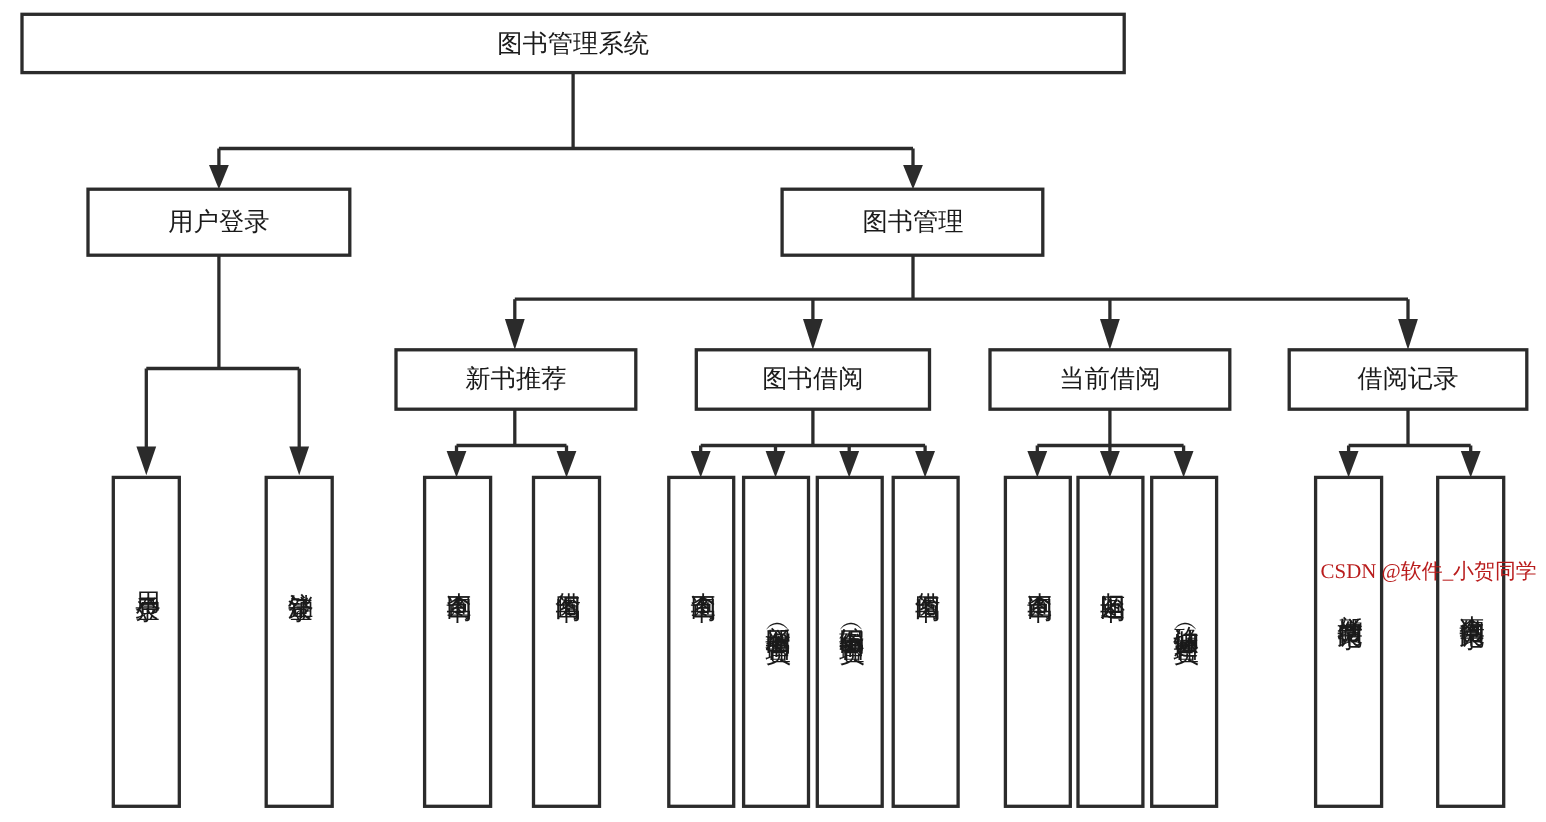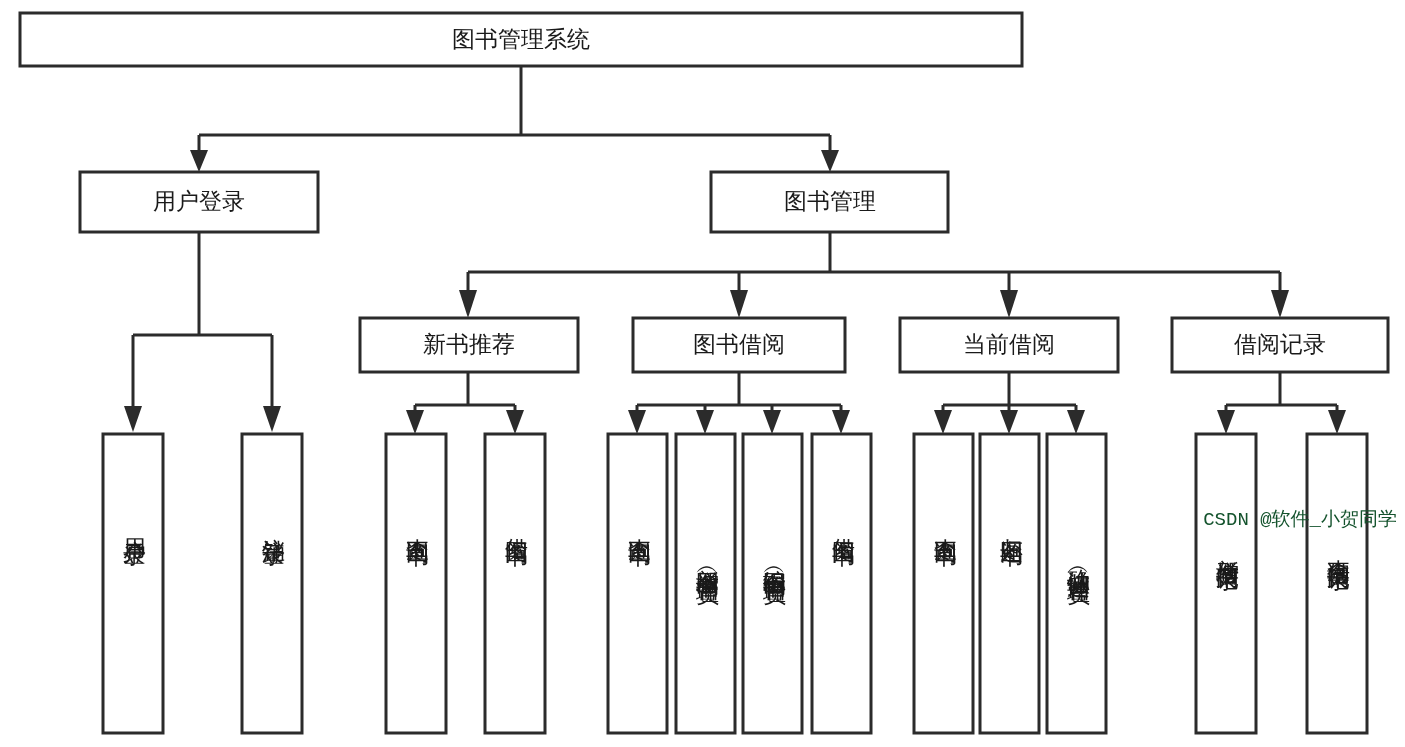--- a/index.html
+++ b/index.html
@@ -54,23 +54,23 @@
     font-size: 23px;
     text-anchor: middle;
     writing-mode: vertical-rl;
     glyph-orientation-vertical: 0;
     letter-spacing: 2px;
   }
   .watermark {
     position: absolute;
     right: 8px;
     bottom: 4px;
-    font-family: Liberation Mono, monospace;
+    font-family: Liberation Serif, serif;
     font-size: 19px;
-    color: #14532d;
+    color: #b91c1c;
     white-space: nowrap;
     pointer-events: none;
   }
 </style>
 </head>
 <body>
 
 <div id="diagram-root">
 
   <svg class="tree-canvas" viewBox="0 0 1405 747" xmlns="http://www.w3.org/2000/svg">

